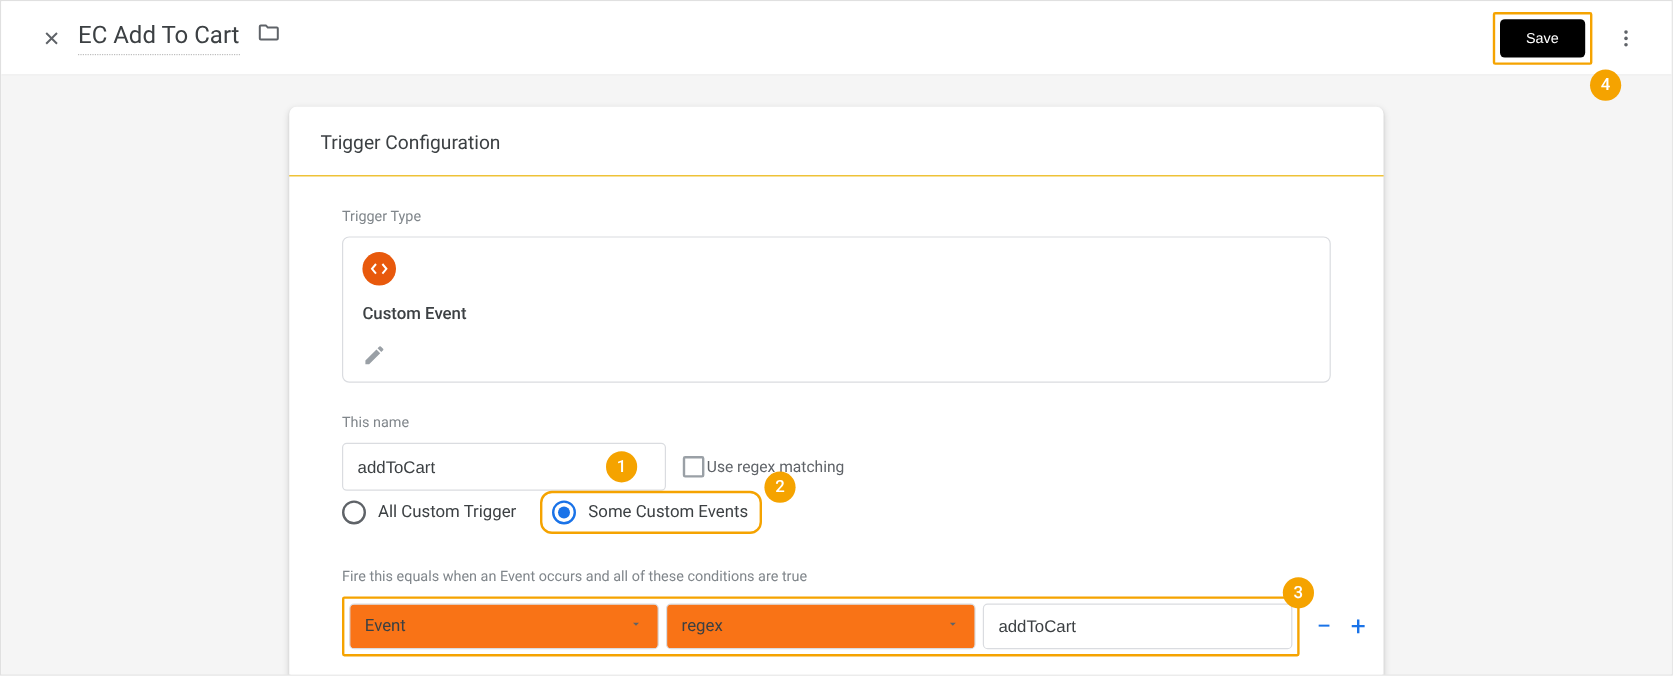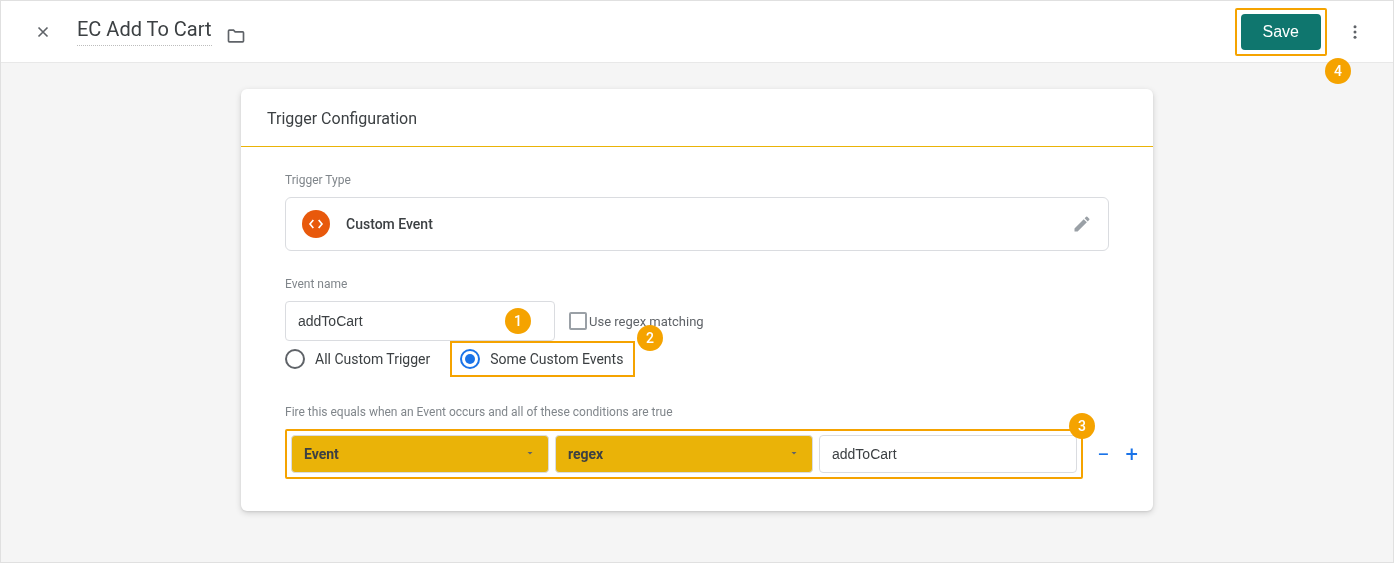--- a/index.html
+++ b/index.html
@@ -22,48 +22,48 @@
     }
     .close-btn {
       width: 40px; height: 40px;
       display: flex; align-items: center; justify-content: center;
       color: #5f6368;
       border-radius: 50%;
       cursor: pointer;
       flex-shrink: 0;
     }
     .title-wrap {
-      display: flex; align-items: flex-end;
-      margin-left: 14px;
+      display: flex; align-items: flex-start;
+      margin-left: 2px;
     }
     .title-text {
       font-size: 20px;
       color: #3c4043;
       padding-bottom: 4px;
       border-bottom: 1px dotted #bdbdbd;
     }
     .folder-ico {
       margin-left: 14px;
       color: #5f6368;
       display: flex; align-items: center;
     }
     .spacer { flex: 1; }
     .save-wrap {
       border: 2px solid #f5a300;
       padding: 4px;
       border-radius: 2px;
       display: inline-flex;
     }
     .save-btn {
-      background: #0f766e;
+      background: #000000;
       color: #fff;
       border: none;
       border-radius: 4px;
       padding: 9px 22px;
-      font-size: 16px;
+      font-size: 12px;
       font-weight: 500;
       cursor: pointer;
     }
     .more-btn {
       width: 40px; height: 40px;
       display: flex; align-items: center; justify-content: center;
       color: #5f6368;
       margin-left: 8px;
       cursor: pointer;
       border-radius: 50%;
@@ -96,23 +96,23 @@
     .label-sm {
       font-size: 12px;
       color: #80868b;
       margin-top: 26px;
       margin-bottom: 10px;
     }
     .type-row {
       border: 1px solid #dadce0;
       border-radius: 6px;
       display: flex;
-      align-items: center;
       padding: 12px 16px;
       gap: 16px;
+      flex-direction: column;
     }
     .type-icon {
       width: 28px; height: 28px;
       background: #e8590c;
       border-radius: 50%;
       display: flex; align-items: center; justify-content: center;
       color: #fff;
     }
     .type-name {
       font-size: 14px;
@@ -173,21 +173,21 @@
     .radio-unsel { border: 2px solid #5f6368; }
     .radio-sel { border: 2px solid #1a73e8; }
     .radio-dot {
       width: 10px; height: 10px;
       background: #1a73e8;
       border-radius: 50%;
     }
     .some-wrap {
       border: 2px solid #f5a300;
       padding: 6px 10px 6px 8px;
-      border-radius: 0;
+      border-radius: 10px;
       display: inline-flex;
     }
     .cond-row {
       display: flex;
       align-items: center;
       gap: 6px;
       position: relative;
     }
     .cond-box {
       border: 2px solid #f5a300;
@@ -200,23 +200,22 @@
       width: 258px;
       height: 38px;
       border: 1px solid #dadce0;
       border-radius: 4px;
       padding: 0 12px;
       display: flex;
       align-items: center;
       justify-content: space-between;
       font-size: 14px;
       color: #3c4043;
-      background: #eab308;
-      cursor: pointer;
-      font-weight: bold;
+      background: #f97316;
+      cursor: pointer;
     }
     .cond-input {
       width: 258px;
       height: 38px;
       border: 1px solid #dadce0;
       border-radius: 4px;
       padding: 0 12px;
       font-size: 14px;
       color: #3c4043;
       outline: none;
@@ -286,21 +285,21 @@
             </svg>
         </div>
         <div class="type-name">Custom Event</div>
         <div class="pencil">
           <svg width="20" height="20" viewBox="0 0 24 24" fill="currentColor">
               <path d="M3 17.25V21h3.75l11.06-11.06-3.75-3.75L3 17.25zM20.71 7.04a1 1 0 0 0 0-1.41l-2.34-2.34a1 1 0 0 0-1.41 0l-1.83 1.83 3.75 3.75 1.83-1.83z"></path>
             </svg>
         </div>
       </div>
 
-      <div class="label-sm">Event name</div>
+      <div class="label-sm">This name</div>
       <div class="event-row" style="position:relative;">
         <input class="event-input" value="addToCart" style="">
         <div class="checkbox-wrap">
           <div class="chk"></div>
           <span>Use regex matching</span>
         </div>
         <div class="badge" style="left:220px; top:7px;">1</div>
       </div>
 
       <div class="radio-row" style="position:relative;">

